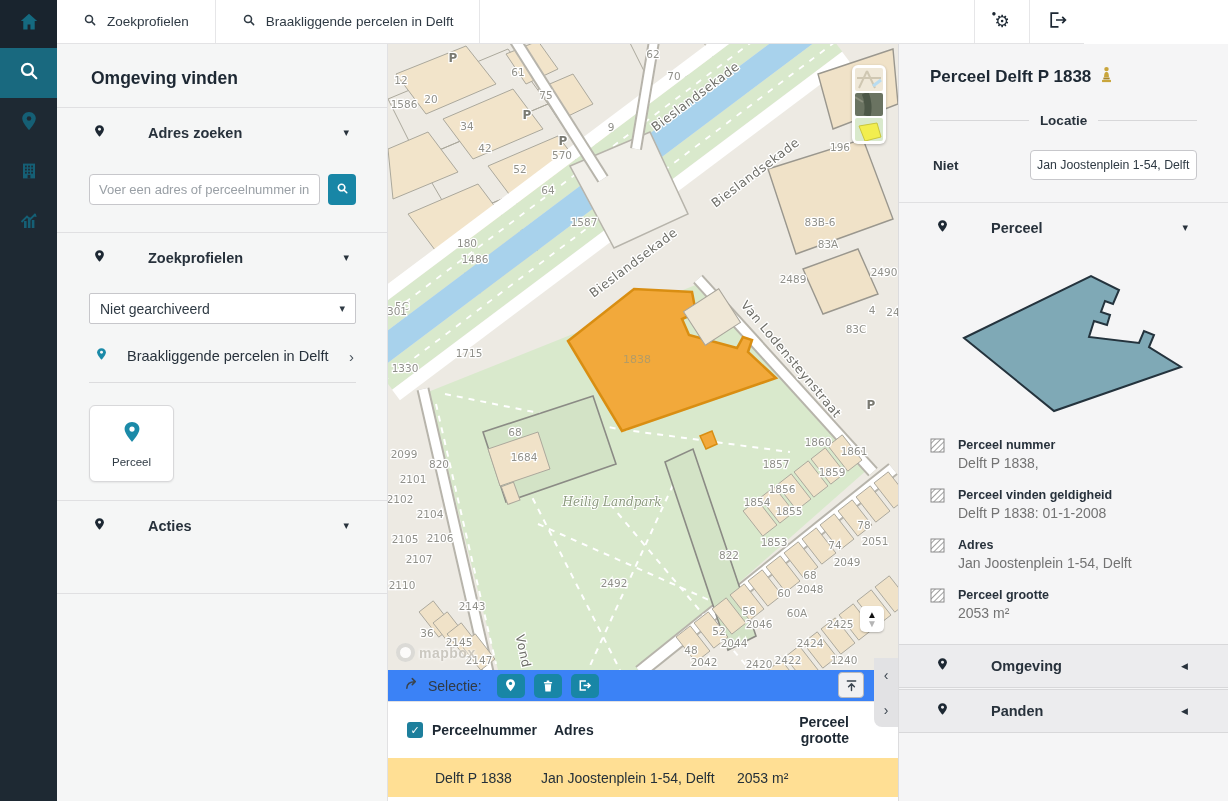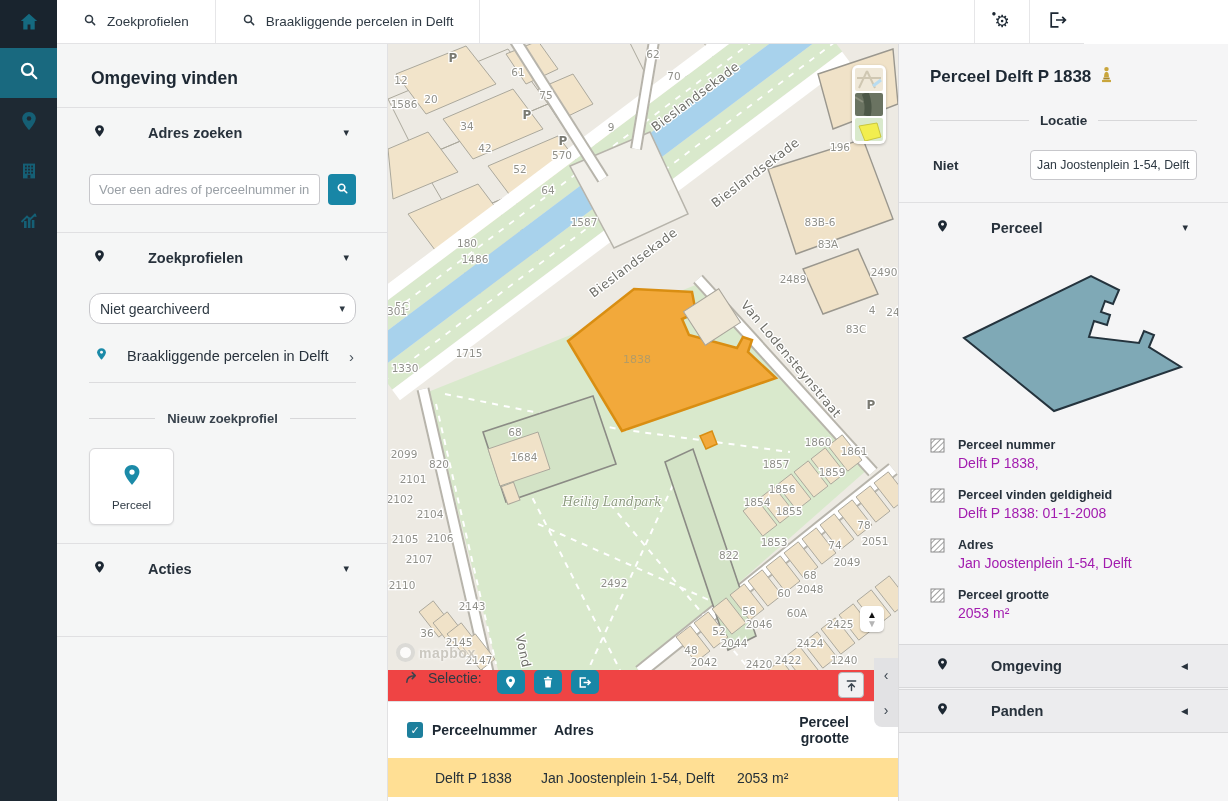--- a/index.html
+++ b/index.html
@@ -32,21 +32,21 @@
   .sec-head .pin { width:14px; }
   .sec-head .lbl { margin-left:41px; font-size:14.5px; font-weight:600; color:#28323c; }
   .sec-head .caret { margin-left:auto; font-size:11px; color:#28323c; }
   .search-row { display:flex; gap:8px; padding:17px 31px 27px 32px;align-items:flex-end; }
   .search-row input { flex:1; height:31px; border:1px solid #c7c7cb; border-radius:4px; background:#fff;
     padding:0 9px; font-size:13px; color:#2f3a44; font-family:"Liberation Sans",sans-serif; }
   .search-row input::placeholder { color:#9aa0a6; }
   .sq-btn { width:28px; height:31px; background:#1886a6; border:none; border-radius:4px;
     display:flex; align-items:center; justify-content:center; cursor:pointer; }
   .select-box { margin:11px 31px 0 32px; height:31px; background:#fff; border:1px solid #c7c7cb;
-    border-radius:12px; display:flex; align-items:center; padding:0 10px; font-size:14px; color:#2f3a44; cursor:pointer; }
+    border-radius:2px; display:flex; align-items:center; padding:0 10px; font-size:14px; color:#2f3a44; cursor:pointer; }
   .select-box .caret { margin-left:auto; font-size:11px; }
   .profile-row { display:flex; align-items:center; margin:22px 31px 0 32px; padding:0 2px 16px 6px;
     border-bottom:1px solid #dcdcde; cursor:pointer; }
   .profile-row .txt { margin-left:19px; font-size:14.5px; color:#28323c; }
   .profile-row .chev { margin-left:auto; font-size:15px; color:#49535d; }
   .new-div { display:flex; align-items:center; gap:12px; margin:28px 31px 0 32px; }
   .new-div:before,.new-div:after { content:""; flex:1; border-top:1px solid #d7d7d9; }
   .new-div span { font-size:13px; font-weight:bold; color:#38424c; }
   .profile-card { width:85px; height:77px; margin:22px 0 0 32px; background:#fff; border:1px solid #d8d8da;
     border-radius:6px; box-shadow:0 1px 2px rgba(0,0,0,.07); display:flex; flex-direction:column;
@@ -79,22 +79,22 @@
   .mblogo .ring { width:19px; height:19px; border-radius:50%; background:#fff; border:4px solid #d8d8d4;  }
   .mblogo .word { font-size:14px; font-weight:bold; color:#c6c3bb; letter-spacing:.5px;
     text-shadow:0 0 3px #fff,0 0 3px #fff; }
 
   .edge-strip { position:absolute; left:486px; top:614px; width:24px; height:69px; background:#e2e2e4;
     border-radius:0 0 0 8px; display:flex; flex-direction:column; align-items:center;
     justify-content:space-around; z-index:6; }
   .edge-strip .ch { font-size:14px; color:#3a444e; cursor:pointer; line-height:1; }
 
   
-  .selbar { position:relative; height:32px; background:#ef4444; border-bottom:1px solid #e1e1e3;
-    display:flex; gap:9px; padding:0 16px; }
+  .selbar { position:relative; height:32px; background:#3b82f6; border-bottom:1px solid #e1e1e3;
+    display:flex; align-items:center; gap:9px; padding:0 16px; }
   .selbar .cap { font-size:14px; color:#2f3a44; margin-right:6px; }
   .mini-btn { width:28px; height:24px; background:#1886a6; border:none; border-radius:5px;
     display:flex; align-items:center; justify-content:center; cursor:pointer; }
   .upload-btn { position:absolute; right:34px; top:2px; width:26px; height:26px; background:#f1f1f2;
     border:1px solid #b9b9bc; border-radius:4px; display:flex; align-items:center; justify-content:center; cursor:pointer; }
 
   
   .ptable { width:100%; }
   .thead { display:flex; align-items:center; height:56px; background:#fff; }
   .cb { width:16px; height:16px; background:#1d7f9c; border-radius:3px; margin:0 0 0 19px;
@@ -122,21 +122,21 @@
   .naam-row label { font-size:13.5px; font-weight:bold; color:#28323c; }
   .naam-row input { margin-left:auto; width:167px; height:30px; background:#fff; border:1px solid #c7c7cb;
     border-radius:4px; font-size:12.3px; color:#2f3a44; padding:0 6px; font-family:"Liberation Sans",sans-serif; }
   .rdiv { border-top:1px solid #e0e0e2; margin-top:22px; }
   .rsec { display:flex; align-items:center; height:49px; padding:0 40px 0 37px; cursor:pointer; }
   .rsec .lbl { margin-left:42px; font-size:14.5px; font-weight:600; color:#28323c; }
   .rsec .caret { margin-left:auto; font-size:11px; color:#28323c; }
   .shape-wrap { display:flex; justify-content:center; padding:8px 0 10px 0; }
   .detail { display:flex; gap:13px; padding:8px 20px 9px 31px; }
   .detail .txt .dl { font-size:12.5px; font-weight:bold; color:#28323c; }
-  .detail .txt .dv { font-size:14px; color:#a21caf; margin-top:3px; }
+  .detail .txt .dv { font-size:14px; color:#737373; margin-top:3px; }
   .coll-sec { display:flex; align-items:center; height:44px; background:#ececee;
     border-top:1px solid #d8d8da; border-bottom:1px solid #d8d8da; padding:0 40px 0 37px; cursor:pointer; }
   .coll-sec .lbl { margin-left:42px; font-size:14.5px; font-weight:600; color:#28323c; }
   .coll-sec .caret { margin-left:auto; font-size:9px; color:#28323c; }
   .coll-gap { height:1px; }
 </style>
 </head>
 <body>
 
 <div class="app">
@@ -279,23 +279,20 @@
     </div>
     <div class="profile-row">
       <span>
         <svg width="13" height="16" viewBox="0 0 16 16">
             <path d="M8 .8C4.9.8 2.6 3.1 2.6 5.9 2.6 9.4 8 15.2 8 15.2s5.4-5.8 5.4-9.3C13.4 3.1 11.1.8 8 .8Z" fill="#1b8aa8"></path>
             <circle cx="8" cy="5.9" r="1.8" fill="#f5f6f6"></circle>
           </svg>
       </span>
       <span class="txt">Braakliggende percelen in Delft</span>
       <span class="chev">›</span>
-    </div>
-    <div class="new-div">
-      <span>Nieuw zoekprofiel</span>
     </div>
     <div class="profile-card">
       <span>
         <svg width="22" height="26" viewBox="0 0 16 16">
             <path d="M8 .8C4.9.8 2.6 3.1 2.6 5.9 2.6 9.4 8 15.2 8 15.2s5.4-5.8 5.4-9.3C13.4 3.1 11.1.8 8 .8Z" fill="#1b8aa8"></path>
             <circle cx="8" cy="5.9" r="1.9" fill="#fff"></circle>
           </svg>
       </span>
       <span class="cap">Perceel</span>
     </div>

